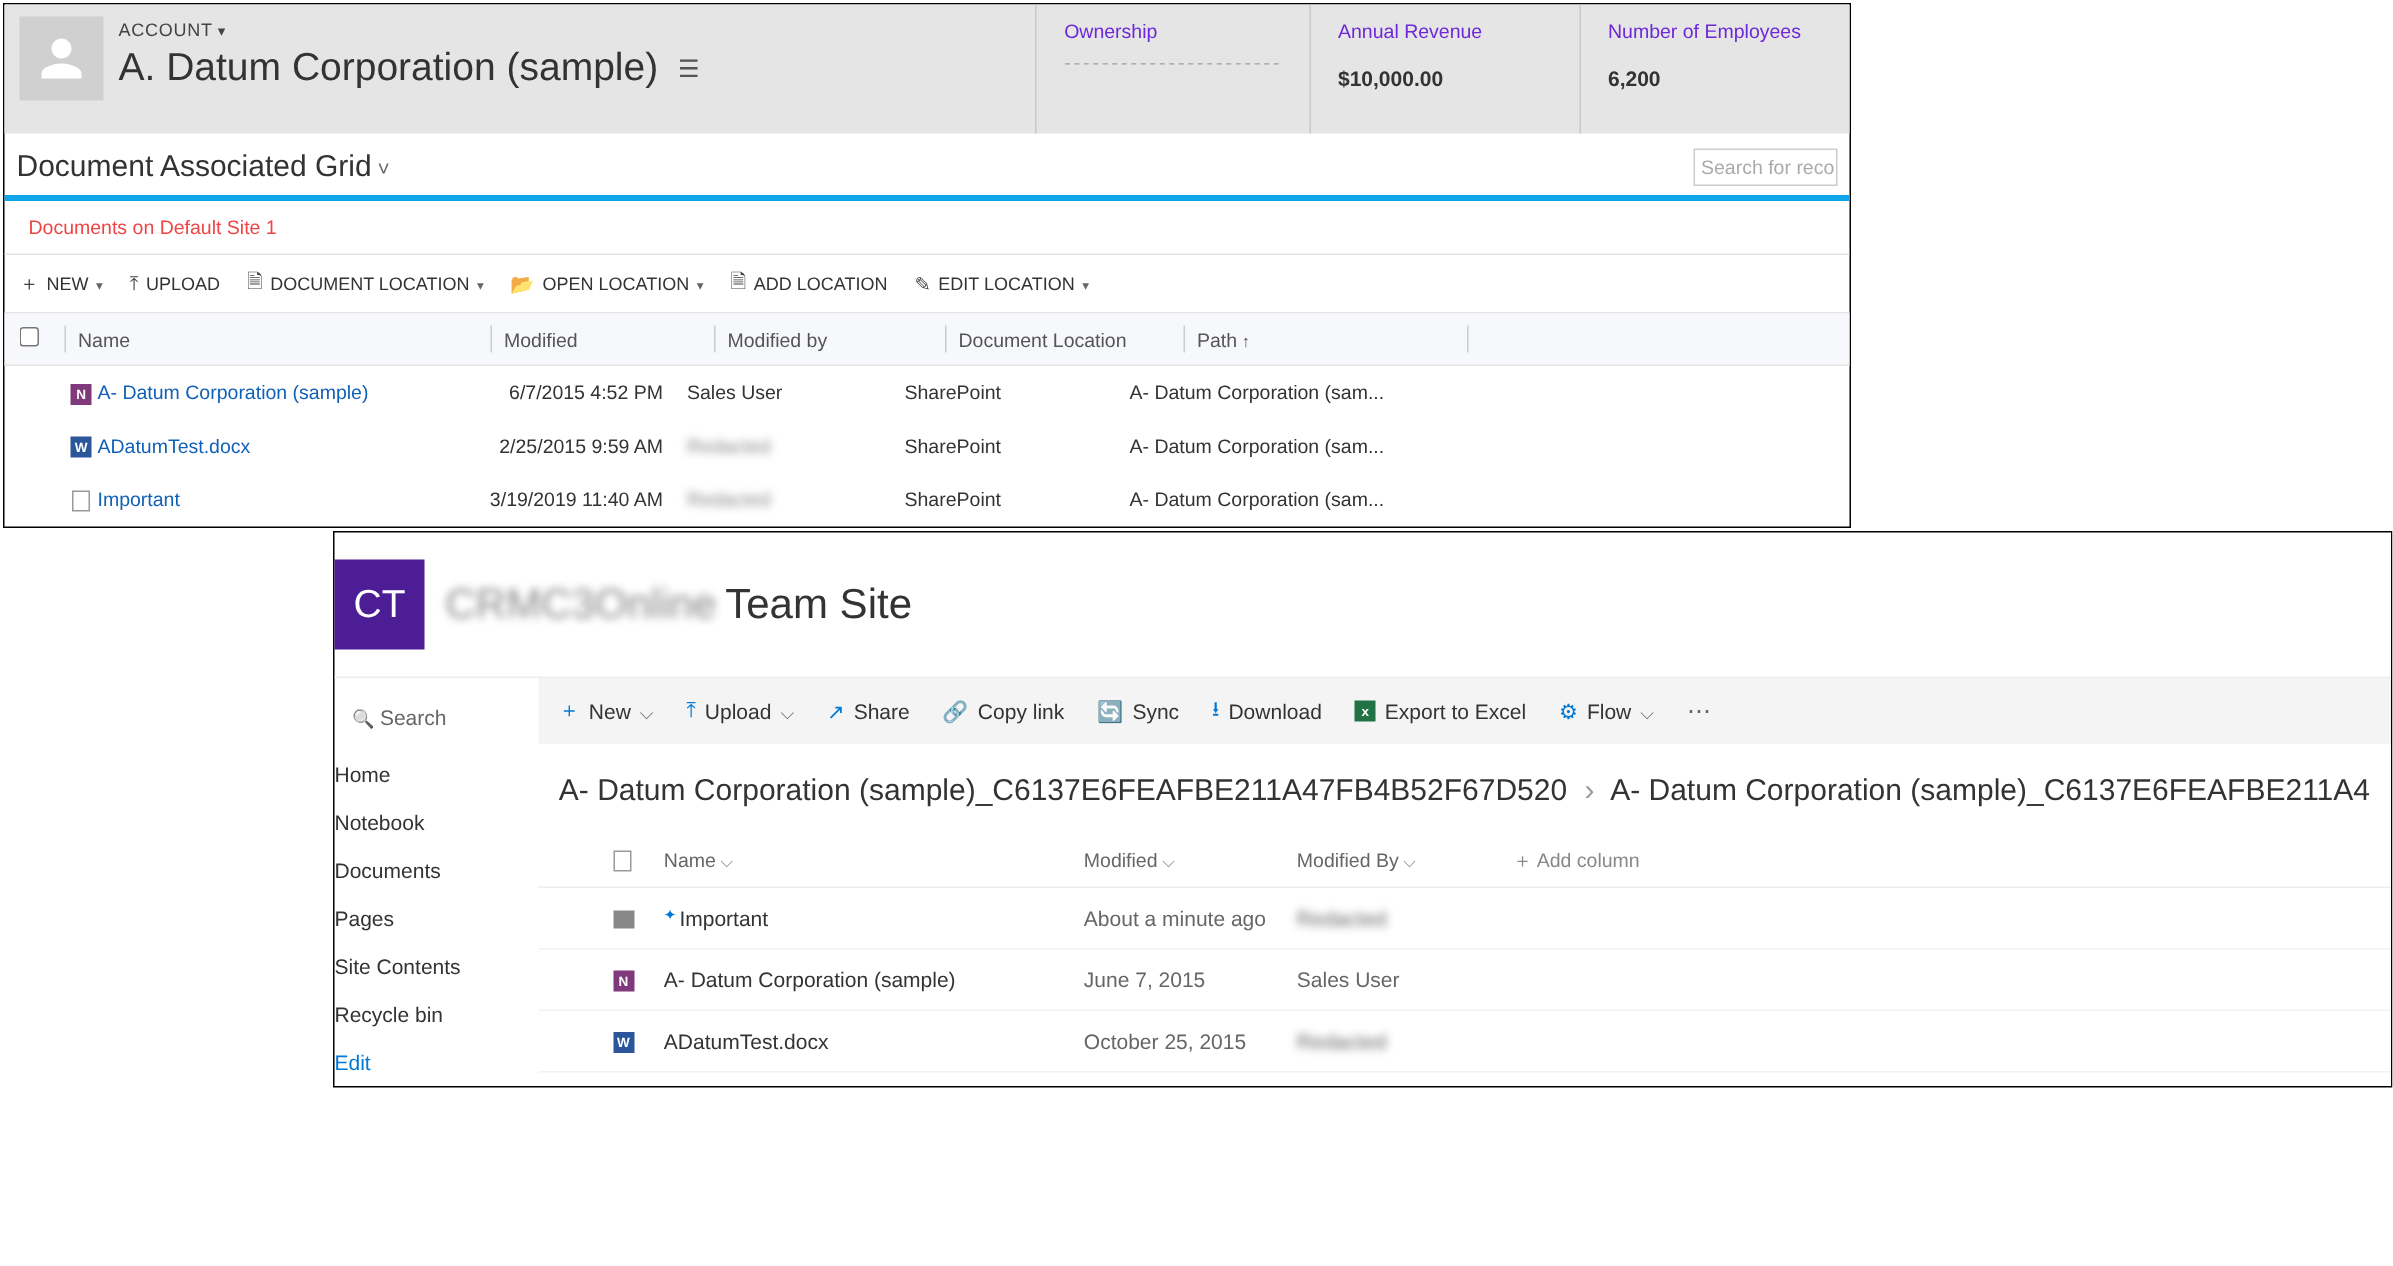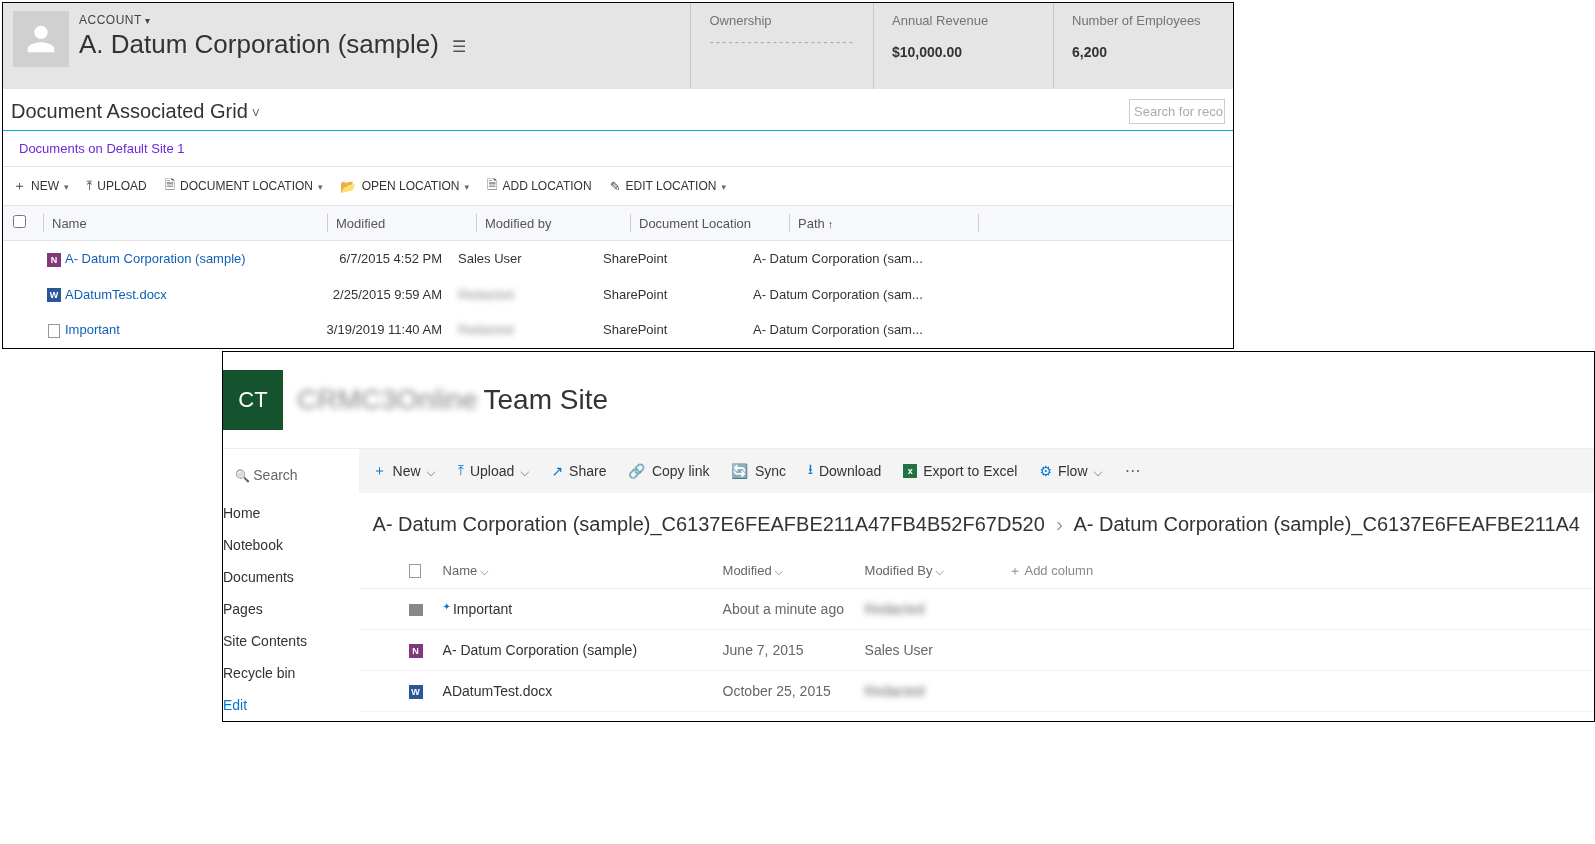--- a/index.html
+++ b/index.html
@@ -10,30 +10,30 @@
   .crm-header { background: #e5e5e5; display: flex; align-items: stretch; height: 86px; }
   .crm-avatar { width: 56px; height: 56px; background: #d0d0d0; margin: 8px 10px; display: flex; align-items: center; justify-content: center; }
   .crm-avatar svg { width: 40px; height: 40px; fill: #fff; }
   .crm-title-block { flex: 0 0 auto; padding-top: 10px; }
   .crm-account-label { font-size: 12px; letter-spacing: .5px; color: #444; }
   .crm-account-label::after { content: " ▾"; font-size: 10px; }
   .crm-account-name { font-size: 26px; font-weight: 300; color: #333; margin-top: 2px; }
   .crm-account-name .menu-icon { font-size: 16px; color: #555; margin-left: 6px; vertical-align: middle; }
   .crm-stats { margin-left: auto; display: flex; }
   .crm-stat { border-left: 1px solid #c8c8c8; padding: 10px 18px; min-width: 180px; }
-  .crm-stat-label { color: #737373; font-size: 13px; }
+  .crm-stat-label { color: #6d28d9; font-size: 13px; }
   .crm-stat-value { color: #333; font-size: 14px; margin-top: 16px; font-weight: 600; }
   .crm-stat-dash { color: #aaa; letter-spacing: 2px; margin-top: 6px; }
   
   .crm-subhead { display: flex; align-items: center; padding: 10px 8px 6px 8px; }
   .crm-subhead-title { font-size: 20px; font-weight: 300; color: #333; }
   .crm-subhead-title::after { content: " ˅"; font-size: 14px; color: #666; }
   .crm-search { margin-left: auto; border: 1px solid #ccc; padding: 4px 4px; color: #aaa; font-size: 13px; width: 96px; overflow: hidden; white-space: nowrap; }
   
-  .crm-breadcrumb { border-top: 1px solid #0ea5e9; padding: 10px 16px; font-size: 13px; color: #6d28d9; }
+  .crm-breadcrumb { border-top: 4px solid #0ea5e9; padding: 10px 16px; font-size: 13px; color: #ef4444; }
   
   .crm-toolbar { border-top: 1px solid #e3e3e3; display: flex; align-items: center; padding: 8px 10px; gap: 18px; }
   .crm-tool { display: flex; align-items: center; gap: 5px; color: #333; font-size: 12px; cursor: pointer; }
   .crm-tool .ico { font-size: 13px; color: #444; }
   .crm-tool .caret::after { content: " ▾"; font-size: 9px; color: #666; }
   
   .crm-grid { border-top: 1px solid #e3e3e3; }
   .crm-grid-head { display: flex; align-items: center; background: #f7f8fc; border-bottom: 1px solid #e3e3e3; padding: 8px 10px; font-size: 13px; color: #555; }
   .crm-grid-head .chk { width: 30px; }
   .crm-grid-head .sep { width: 1px; height: 18px; background: #ccc; margin-right: 8px; }
@@ -56,21 +56,21 @@
   
   .ico-onenote { display: inline-block; width: 14px; height: 14px; background: #80397B; color: #fff; font-size: 9px; font-weight: bold; text-align: center; line-height: 14px; vertical-align: middle; }
   .ico-word { display: inline-block; width: 14px; height: 14px; background: #2B579A; color: #fff; font-size: 9px; font-weight: bold; text-align: center; line-height: 14px; vertical-align: middle; }
   .ico-excel { display: inline-block; width: 14px; height: 14px; background: #217346; color: #fff; font-size: 9px; font-weight: bold; text-align: center; line-height: 14px; vertical-align: middle; }
   .ico-folder { display: inline-block; width: 14px; height: 12px; background: #888; vertical-align: middle; }
   .ico-file { display: inline-block; width: 12px; height: 14px; border: 1px solid #999; vertical-align: middle; }
 
   
   .sp-panel { border: 1px solid #000; margin: 2px 2px 2px 222px; width: 1373px; position: relative; }
   .sp-head { display: flex; align-items: center; padding: 18px 0 18px 0; }
-  .sp-logo { width: 60px; height: 60px; background: #14532d; color: #fff; font-size: 22px; display: flex; align-items: center; justify-content: center; margin: 0 14px 0 0; }
+  .sp-logo { width: 60px; height: 60px; background: #4c1d95; color: #fff; font-size: 26px; display: flex; align-items: center; justify-content: center; margin: 0 14px 0 0; }
   .sp-sitename-blur { font-size: 28px; font-weight: 300; color: #888; filter: blur(3px); margin-right: 6px; }
   .sp-sitename { font-size: 28px; font-weight: 300; color: #333; }
   .sp-body { display: flex; border-top: 1px solid #eee; }
   .sp-nav { width: 176px; padding: 14px 10px 0 0; }
   .sp-search { color: #666; font-size: 14px; padding: 4px 0 14px 12px; }
   .sp-search::before { content: "🔍 "; font-size: 12px; filter: grayscale(1); }
   .sp-nav-item { padding: 8px 0 8px 0; font-size: 14px; color: #333; cursor: pointer; }
   .sp-nav-item.link { color: #0078D4; }
   .sp-main { flex: 1; }
   .sp-cmd { display: flex; align-items: center; gap: 22px; background: #f4f4f4; padding: 10px 14px; }

